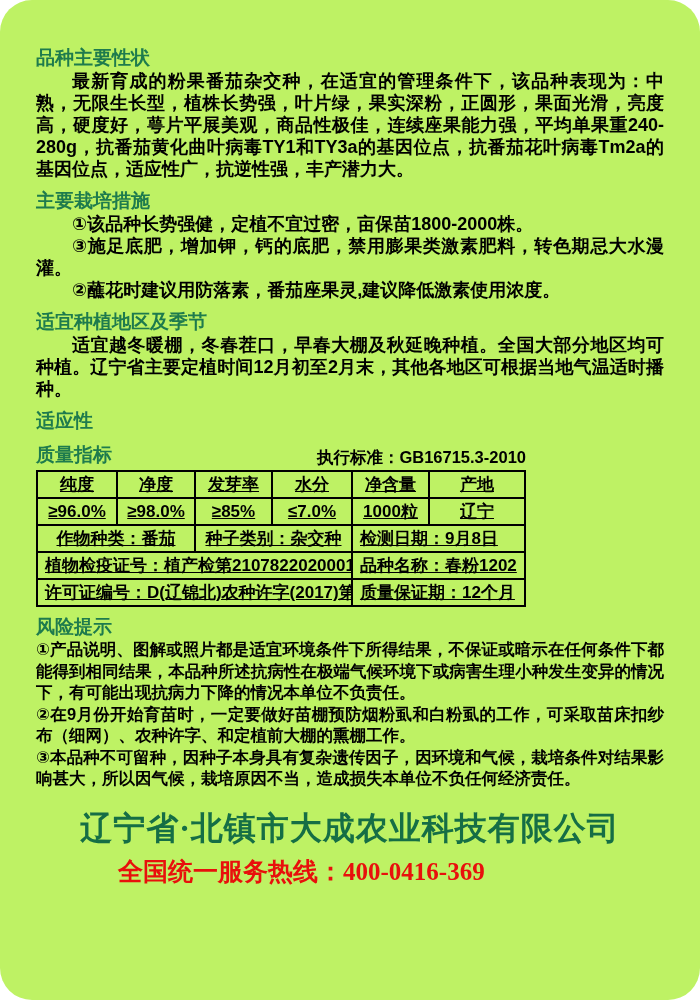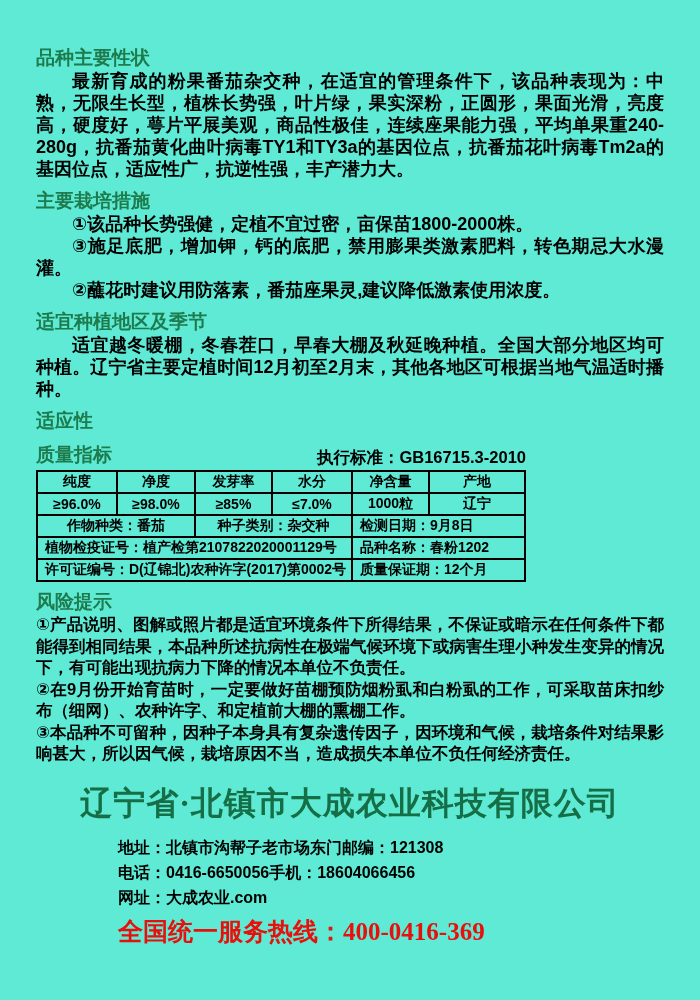--- a/index.html
+++ b/index.html
@@ -1,33 +1,33 @@
 <!DOCTYPE html>
 <html lang="zh"><head>
 <meta charset="utf-8">
 <style>
   * { margin:0; padding:0; box-sizing:border-box; }
   html,body { background:#ffffff; }
   body { font-family:"Liberation Sans","DejaVu Sans",sans-serif; color:#000; }
-  .page { width:700px; height:1000px; margin:0 auto; background:#5eead4; padding:46px 36px 0 36px; overflow:hidden; }
+  .page { width:700px; height:1000px; margin:0 auto; background:#bef264; padding:46px 36px 0 36px; overflow:hidden;border-radius:32px; }
 
   .sec { margin-top:9px; }
   .sec:first-child { margin-top:0; }
   .sec-heading { font-size:19px; line-height:24px; font-weight:bold; color:#1e7b4d; }
   .body-text { font-size:18px; line-height:22px; font-weight:bold; text-align:justify; }
   .indent { text-indent:2em; }
 
   
   .quality { margin-top:10px; }
   .quality-headrow { width:490px; display:flex; justify-content:space-between; align-items:flex-end; }
   .standard { font-size:16.5px; font-weight:bold; line-height:20px; }
   table.qtable { border-collapse:collapse; table-layout:fixed; width:490px; margin-top:3px; }
   table.qtable th, table.qtable td {
-    border:2px solid #000; font-size:14px; font-weight:bold;
-    text-align:center; height:22px; padding:1px 2px; white-space:nowrap; overflow:hidden;
+    border:2px solid #000; font-size:17px; font-weight:bold;
+    text-align:center; height:22px; padding:1px 2px; white-space:nowrap; overflow:hidden;text-decoration:underline;
   }
   table.qtable td.cell-left { text-align:left; padding-left:7px; }
 
   
   .risk { margin-top:8px; }
   .risk p { font-size:16.5px; line-height:21.5px; font-weight:bold; text-align:justify; }
 
   
   .company {
     margin-top:16px; text-align:center; color:#156e45;
@@ -118,30 +118,16 @@
 
   <div class="risk">
     <div class="sec-heading">风险提示</div>
     <p>①产品说明、图解或照片都是适宜环境条件下所得结果，不保证或暗示在任何条件下都能得到相同结果，本品种所述抗病性在极端气候环境下或病害生理小种发生变异的情况下，有可能出现抗病力下降的情况本单位不负责任。</p>
     <p>②在9月份开始育苗时，一定要做好苗棚预防烟粉虱和白粉虱的工作，可采取苗床扣纱布（细网）、农种许字、和定植前大棚的熏棚工作。</p>
     <p>③本品种不可留种，因种子本身具有复杂遗传因子，因环境和气候，栽培条件对结果影响甚大，所以因气候，栽培原因不当，造成损失本单位不负任何经济责任。</p>
   </div>
 
   <div class="company">辽宁省·北镇市大成农业科技有限公司</div>
 
-  <div class="contact">
-    <div class="contact-row">
-      <span>地址：北镇市沟帮子老市场东门</span>
-      <span>邮编：121308</span>
-    </div>
-    <div class="contact-row">
-      <span>电话：0416-6650056</span>
-      <span>手机：18604066456</span>
-    </div>
-    <div class="contact-row">
-      <span>网址：大成农业.com</span>
-      <span></span>
-    </div>
-  </div>
 
   <div class="hotline">全国统一服务热线：400-0416-369</div>
 
 </div>
 
 </body></html>

